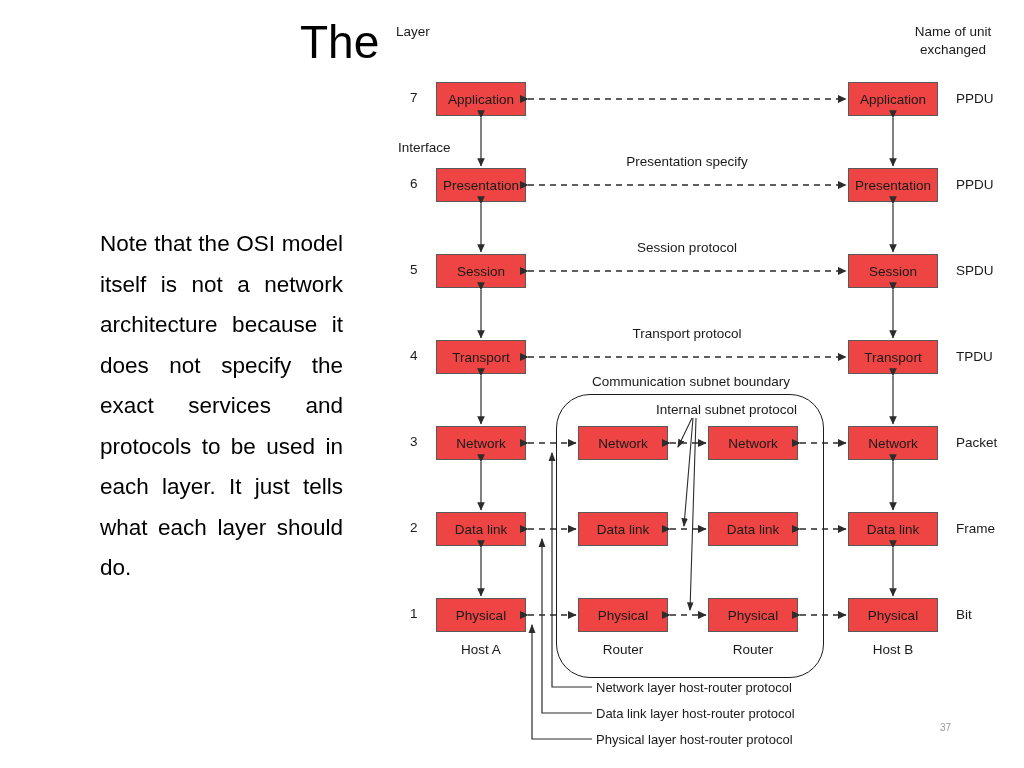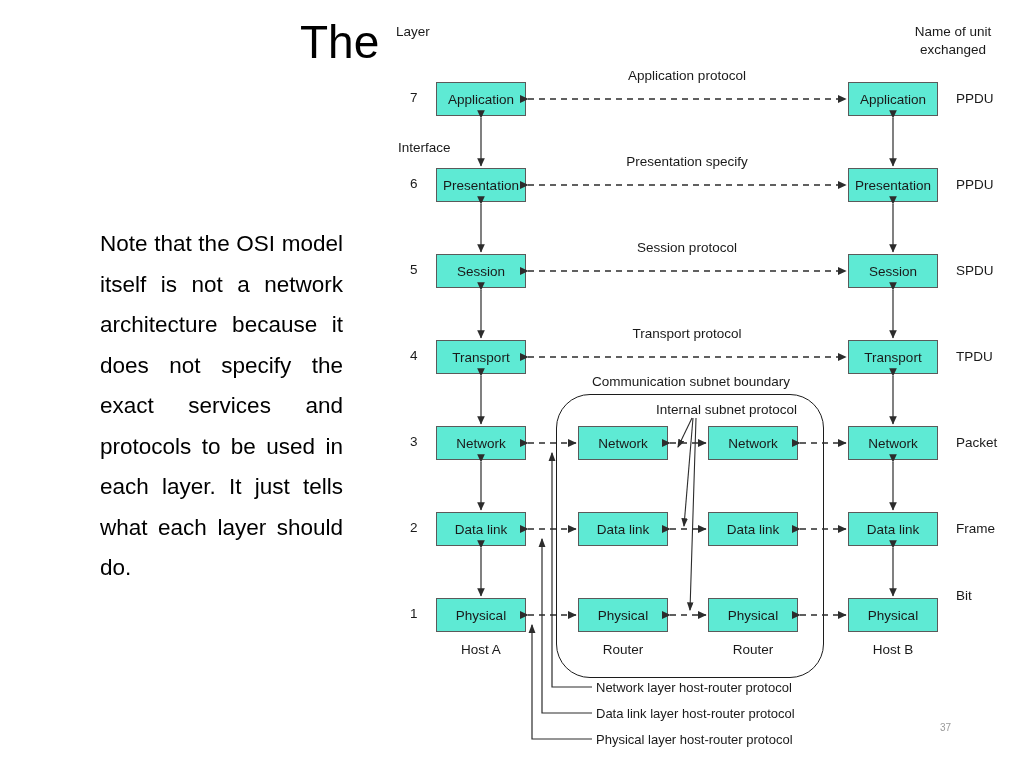--- a/index.html
+++ b/index.html
@@ -68,21 +68,21 @@
     top: 10px;
     width: 634px;
     height: 750px;
   }
 
   
   .lbox {
     position: absolute;
     box-sizing: border-box;
     border: 1.3px solid #5a5a5a;
-    background: #5eead4;
+    background: #ef4444;
     font-size: 13.5px;
     color: #1a1a1a;
     display: flex;
     align-items: center;
     justify-content: center;
     white-space: nowrap;
   }
 
   
   .cap {
@@ -162,23 +162,22 @@
     <div class="lbox" style="left:458px; top:502px; width:90px; height:34px;">Data link</div>
     <div class="lbox" style="left:458px; top:588px; width:90px; height:34px;">Physical</div>
     <div class="cap cap-c" style="left:458px; top:632px; width:90px;">Host B</div>
 
     <div class="cap" style="left:566px; top:81px;">PPDU</div>
     <div class="cap" style="left:566px; top:167px;">PPDU</div>
     <div class="cap" style="left:566px; top:253px;">SPDU</div>
     <div class="cap" style="left:566px; top:339px;">TPDU</div>
     <div class="cap" style="left:566px; top:425px;">Packet</div>
     <div class="cap" style="left:566px; top:511px;">Frame</div>
-    <div class="cap" style="left:566px; top:578px;text-align:center;">Bit</div>
-
-    <div class="cap cap-c" style="left:186px; top:58px;  width:222px;">Application protocol</div>
+    <div class="cap" style="left:566px; top:597px;text-align:center;">Bit</div>
+
     <div class="cap cap-c" style="left:186px; top:144px; width:222px;">Presentation specify</div>
     <div class="cap cap-c" style="left:186px; top:316px; width:222px;">Transport protocol</div>
     <div class="cap cap-c" style="left:186px; top:230px; width:222px;">Session protocol</div>
 
     <div class="cap cap-sm" style="left:206px; top:670px;">Network layer host-router protocol</div>
     <div class="cap cap-sm" style="left:206px; top:696px;">Data link layer host-router protocol</div>
     <div class="cap cap-sm" style="left:206px; top:722px;">Physical layer host-router protocol</div>
 
     <svg class="overlay" width="634" height="750" viewBox="0 0 634 750">
       <defs>

